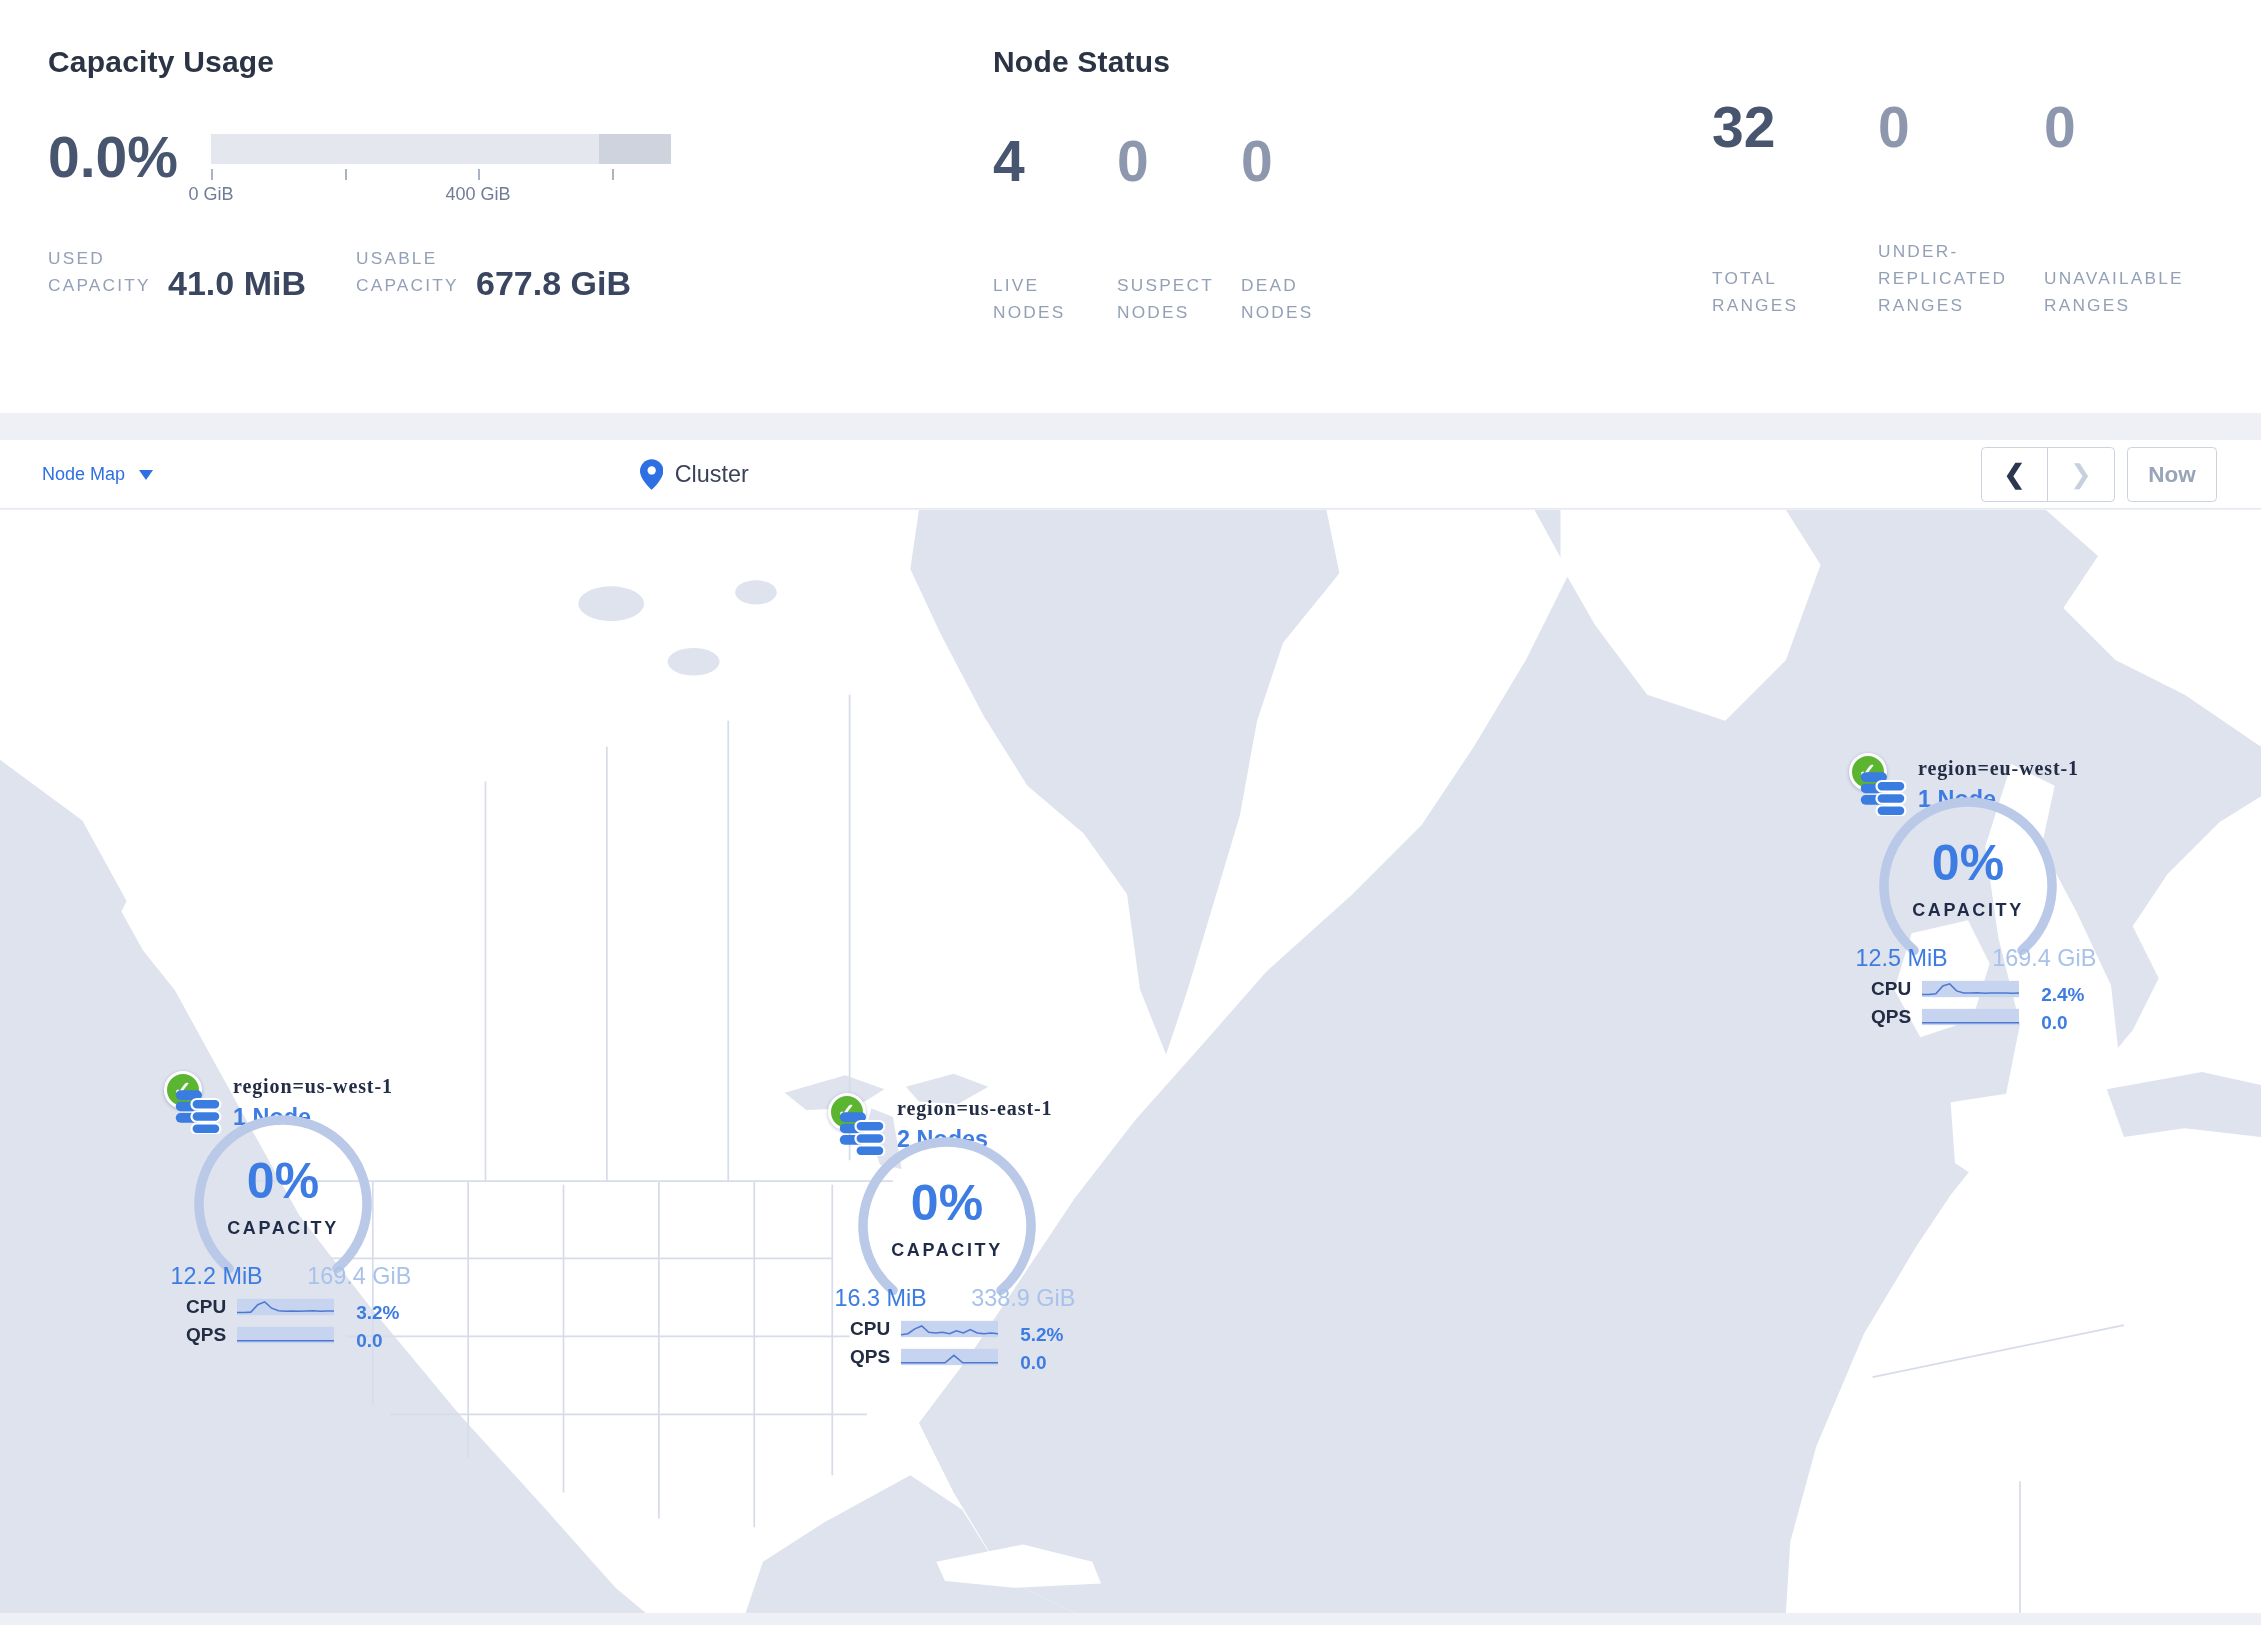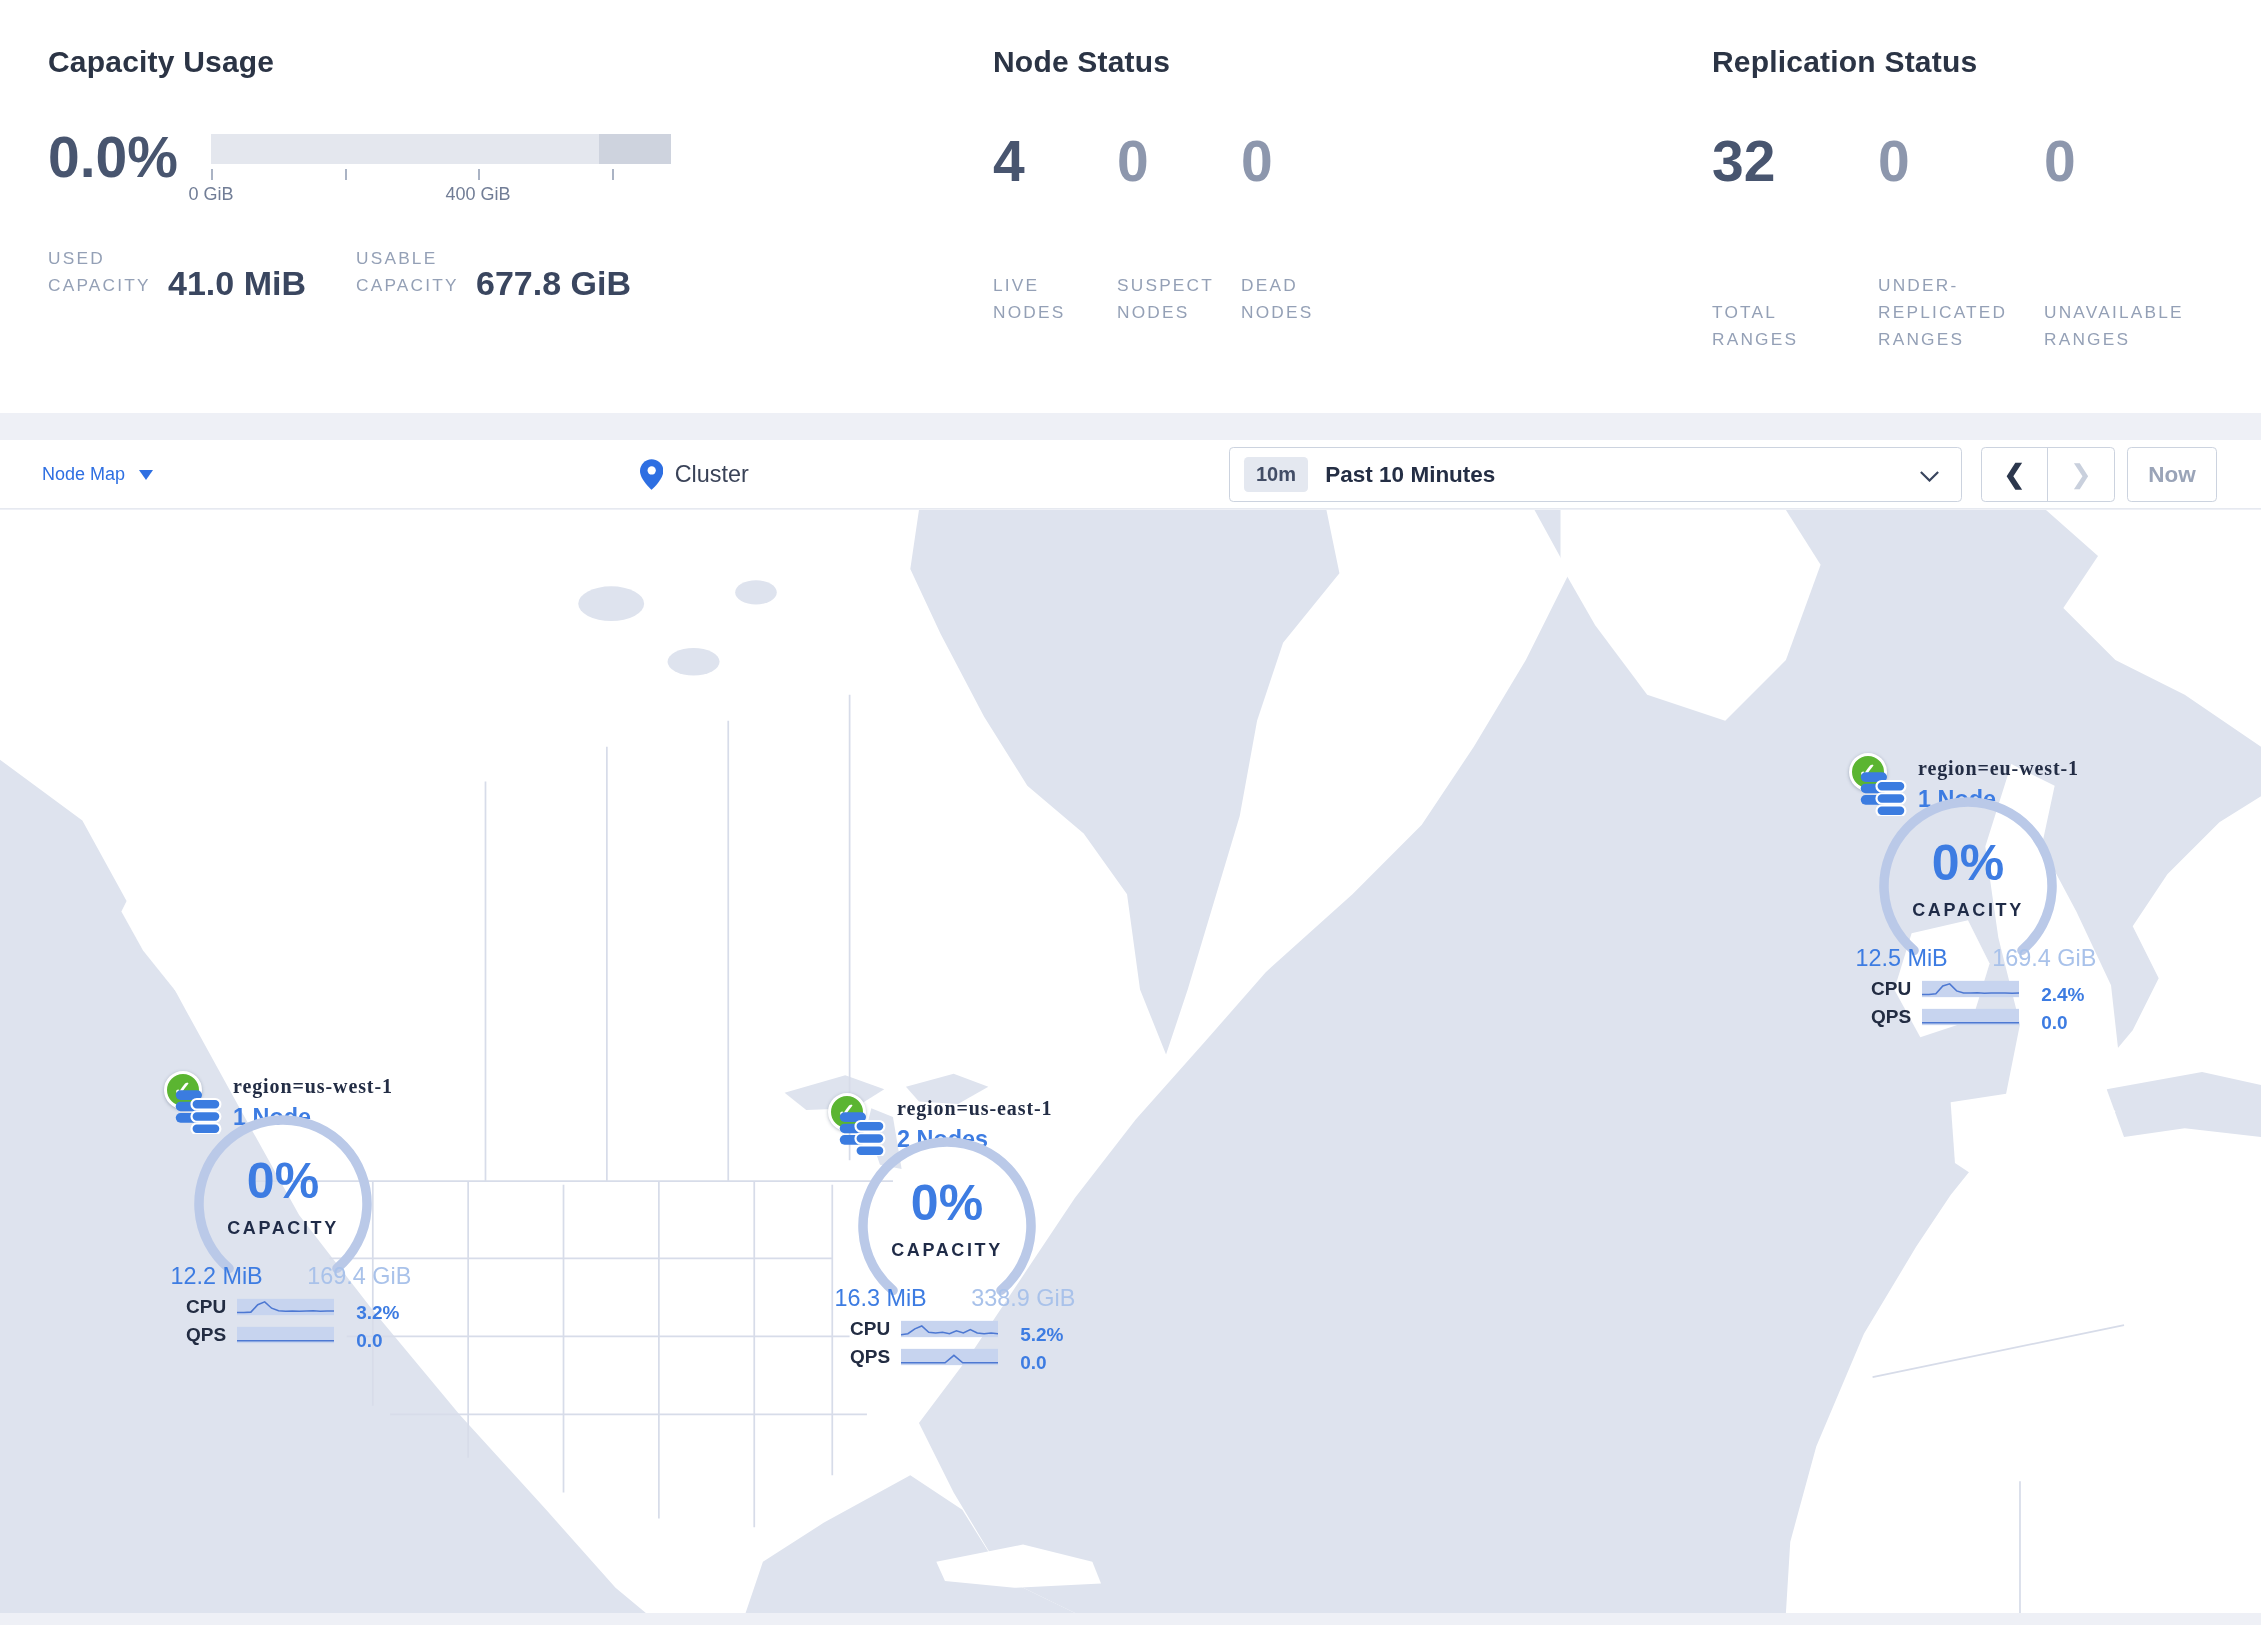--- a/index.html
+++ b/index.html
@@ -142,21 +142,20 @@
           <div>NODES</div>
         </div>
         <div class="mini-label">
           <div>DEAD</div>
           <div>NODES</div>
         </div>
       </div>
     </div>
 
     <div class="col col-repl">
-      <div class="sec-title">Replication Status</div>
       <div class="num-grid">
         <div class="big-num">32</div>
         <div class="big-num">0</div>
         <div class="big-num">0</div>
       </div>
       <div class="label-grid">
         <div class="mini-label">
           <div>TOTAL</div>
           <div>RANGES</div>
 
@@ -179,27 +178,20 @@
     <div class="view-dd">
       <span>Node Map</span>
       <div class="caret-down"></div>
     </div>
     <div class="breadcrumb">
       <svg width="23.4" height="31" viewBox="0 0 26 34">
         <path d="M13,0 C5.8,0 0,5.8 0,13 C0,22.8 13,34 13,34 C13,34 26,22.8 26,13 C26,5.8 20.2,0 13,0 Z" fill="#2e6fe2"></path>
         <circle cx="13" cy="12.5" r="4.6" fill="#fff"></circle>
       </svg>
       <span>Cluster</span>
-    </div>
-    <div class="time-select">
-      <span class="time-badge">10m</span>
-      <span class="time-label">Past 10 Minutes</span>
-      <svg class="sel-chevron" width="19" height="11.3" viewBox="0 0 22 13">
-        <polyline points="1,1 11,11 21,1" fill="none" stroke="#39455e" stroke-width="2.5"></polyline>
-      </svg>
     </div>
     <div class="nav-btns">
       <div class="nav-btn prev">❮</div>
       <div class="nav-btn next">❯</div>
     </div>
     <div class="now-btn">Now</div>
   </div>
 
   <div class="map">
     <svg class="world" viewBox="0 0 2608 1272" preserveAspectRatio="none">

